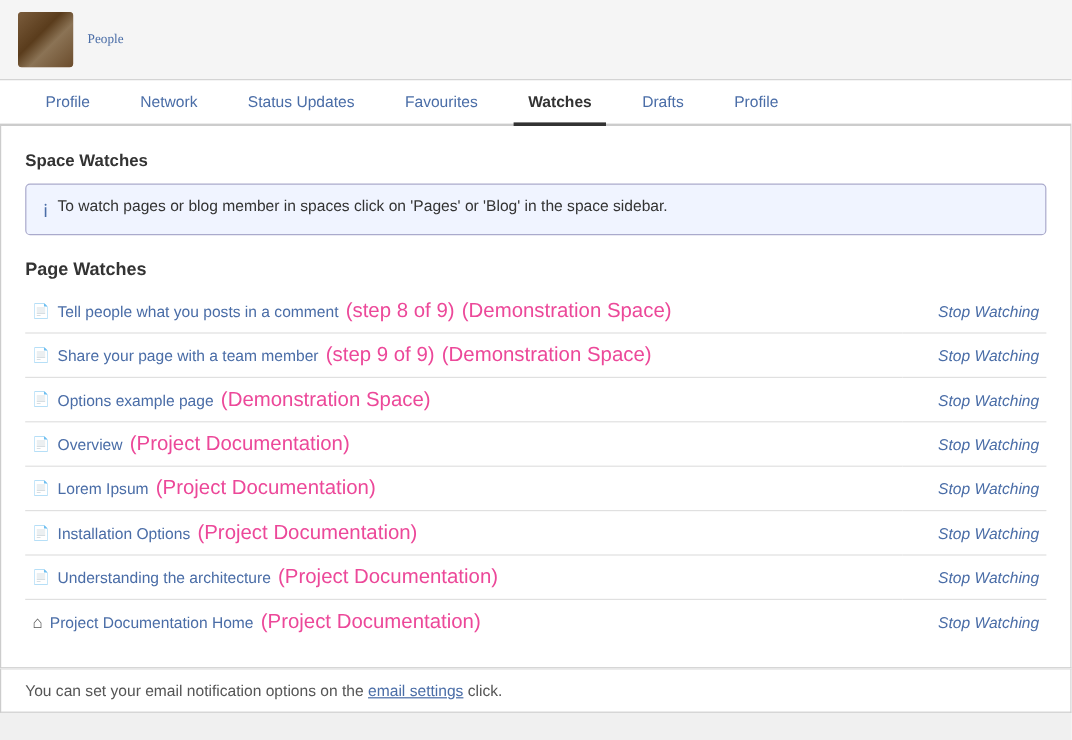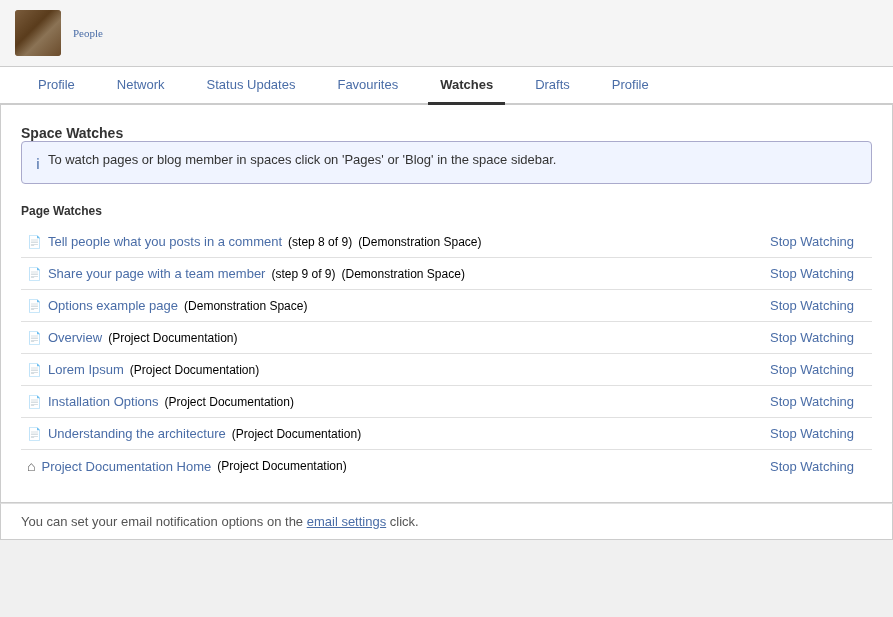--- a/index.html
+++ b/index.html
@@ -16,38 +16,38 @@
     .header-name { font-size: 22px; color: #333; font-weight: normal; }
 
     
     .tabs-bar { background: #fff; border-bottom: 2px solid #ccc; padding: 0 26px; display: flex; gap: 18px; }
     .tab { padding: 10px 12px; color: #4a6da7; text-decoration: none; font-size: 13px; cursor: pointer; border-bottom: 3px solid transparent; margin-bottom: -2px; display: inline-block; }
     .tab.active { color: #333; font-weight: bold; border-bottom: 3px solid #333; }
 
     
     .content { background: #fff; margin: 0; padding: 20px 20px; border: 1px solid #ccc; border-top: none; }
 
-    .section-title { font-size: 14px; font-weight: bold; color: #333; }
+    .section-title { font-size: 14px; font-weight: bold; color: #333; margin-bottom: 12px; }
 
     
     .info-box { border: 1px solid #aac; background: #f0f4ff; border-radius: 4px; padding: 10px 14px; margin-bottom: 20px; display: flex; align-items: flex-start; gap: 8px; color: #333; font-size: 13px; }
     .info-icon { color: #4a6da7; font-size: 15px; margin-top: 1px; flex-shrink: 0; }
 
-    .page-watches-title { font-size: 12px; font-weight: bold; color: #333; margin-bottom: 8px; }
+    .page-watches-title { font-size: 15px; font-weight: bold; color: #333; margin-bottom: 8px; }
 
     
     .watches-table { width: 100%; border-collapse: collapse; }
     .watches-table tr { border-top: 1px solid #e0e0e0; }
     .watches-table tr:first-child { border-top: none; }
     .watches-table td { padding: 8px 6px; vertical-align: middle; }
-    .watches-table td:last-child { text-align: center; width: 120px; }
+    .watches-table td:last-child { text-align: right; width: 120px; font-style: italic; }
 
     .page-row { display: flex; align-items: center; gap: 6px; }
     .page-link { color: #4a6da7; text-decoration: none; }
-    .page-space { color: #000000; font-size: 12px; }
+    .page-space { color: #ec4899; font-size: 17px; }
 
     .stop-watch-btn { color: #4a6da7; text-decoration: none; font-size: 13px; cursor: pointer; }
 
     
     .footer-note { background: #fff; padding: 10px 20px; border: 1px solid #ccc; border-top: 1px solid #e0e0e0; font-size: 13px; color: #555; }
     .footer-note a { color: #4a6da7; margin-top: 43px; }
   </style>
 </head>
 <body>
 

